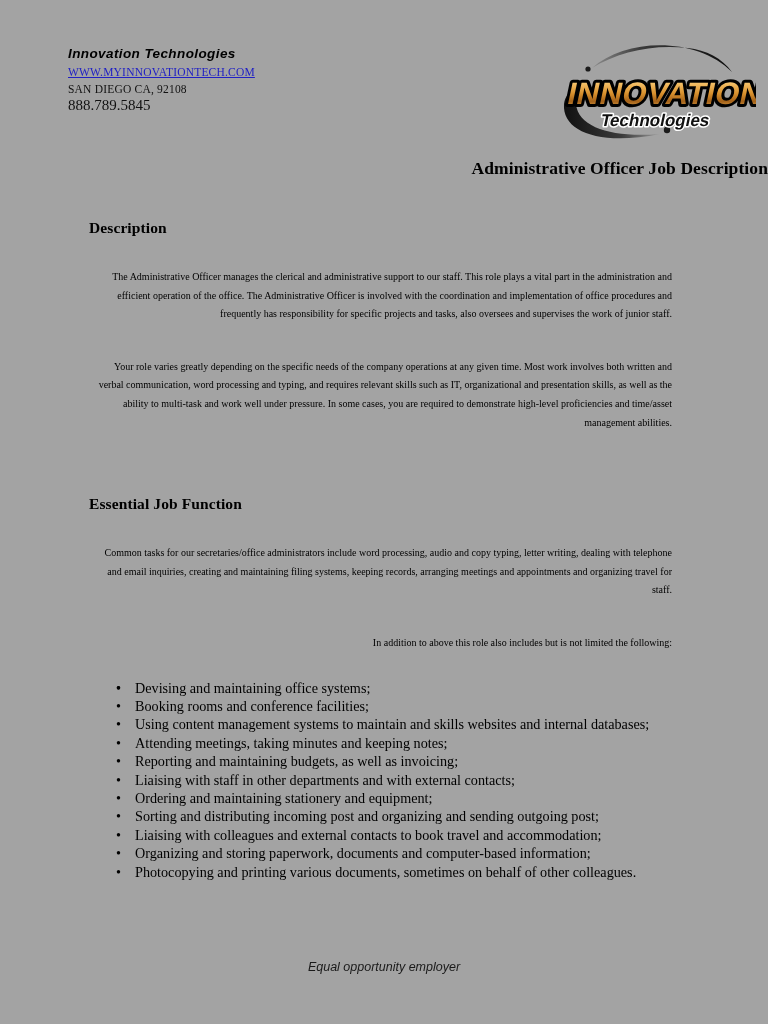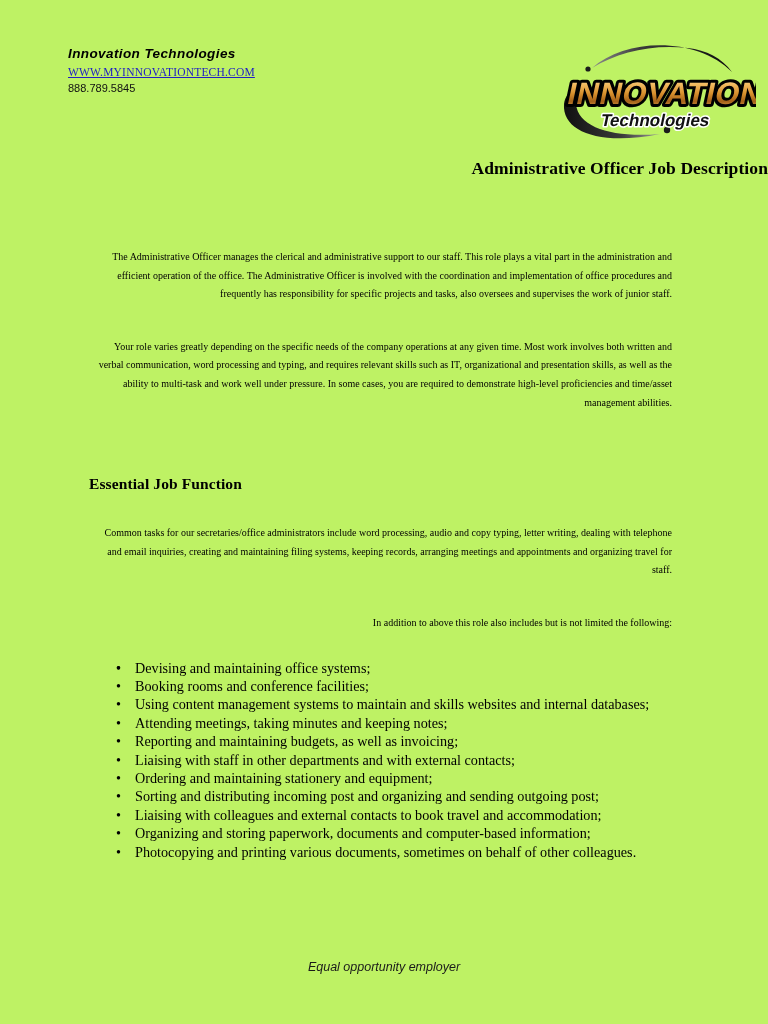--- a/index.html
+++ b/index.html
@@ -12,21 +12,21 @@
     height: 1024px;
     position: relative;
     overflow: hidden;
     font-family: "Liberation Serif", "DejaVu Serif", serif;
     color: #000000;
   }
 
   .page {
     position: absolute;
     inset: 0;
-    background: #bef264;
+    background: #a3a3a3;
   }
 
   
   .letterhead {
     position: absolute;
     left: 68px;
     top: 46px;
     width: 300px;
   }
   .company-name {
@@ -54,22 +54,22 @@
     margin-top: 2px;
     font-family: "Liberation Serif", "DejaVu Serif", serif;
     font-size: 11.5px;
     font-variant: small-caps;
     letter-spacing: 0.2px;
     line-height: 15px;
     color: #111;
   }
   .company-phone {
     margin-top: 1px;
-    font-family: Liberation Sans, sans-serif;
-    font-size: 11px;
+    font-family: Liberation Serif, serif;
+    font-size: 15px;
     line-height: 15px;
     color: #111;
   }
 
   
   .logo {
     position: absolute;
     left: 556px;
     top: 42px;
     width: 200px;
@@ -149,20 +149,21 @@
   }
 </style>
 </head>
 <body>
 
 <div class="page">
 
   <div class="letterhead">
     <div class="company-name">Innovation Technologies</div>
     <a class="company-url" href="#">WWW.MYINNOVATIONTECH.COM</a>
+    <div class="company-address">SAN DIEGO CA, 92108</div>
     <div class="company-phone">888.789.5845</div>
   </div>
 
   <div class="logo">
     <svg width="200" height="104" viewBox="0 0 200 104">
       <defs>
         <linearGradient id="goldGrad" x1="0" y1="0" x2="0" y2="1">
           <stop offset="0%" stop-color="#fbe3ab"></stop>
           <stop offset="22%" stop-color="#f3bd63"></stop>
           <stop offset="50%" stop-color="#d78f2c"></stop>
@@ -196,20 +197,21 @@
         <text x="0" y="0" font-family="&quot;Liberation Sans&quot;, &quot;DejaVu Sans&quot;, sans-serif" font-size="17" font-weight="bold" stroke="#ffffff" stroke-width="3" stroke-linejoin="round" fill="none">Technologies</text>
         <text x="0" y="0" font-family="&quot;Liberation Sans&quot;, &quot;DejaVu Sans&quot;, sans-serif" font-size="17" font-weight="bold" fill="#111111">Technologies</text>
       </g>
     </svg>
   </div>
 
   <h1 class="doc-title">Administrative Officer Job Description</h1>
 
   <div class="content">
 
+    <h2 class="section-heading">Description</h2>
     <div class="gap-md"></div>
     <p class="body-text">The Administrative Officer manages the clerical and administrative support to our staff. This role plays a vital part in the administration and efficient operation of the office. The Administrative Officer is involved with the coordination and implementation of office procedures and frequently has responsibility for specific projects and tasks, also oversees and supervises the work of junior staff.</p>
     <div class="gap-sm"></div>
     <p class="body-text">Your role varies greatly depending on the specific needs of the company operations at any given time. Most work involves both written and verbal communication, word processing and typing, and requires relevant skills such as IT, organizational and presentation skills, as well as the ability to multi-task and work well under pressure. In some cases, you are required to demonstrate high-level proficiencies and time/asset management abilities.</p>
 
     <div class="gap-xl"></div>
 
     <h2 class="section-heading">Essential Job Function</h2>
     <div class="gap-md"></div>
     <p class="body-text">Common tasks for our secretaries/office administrators include word processing, audio and copy typing, letter writing, dealing with telephone and email inquiries, creating and maintaining filing systems, keeping records, arranging meetings and appointments and organizing travel for staff.</p>

